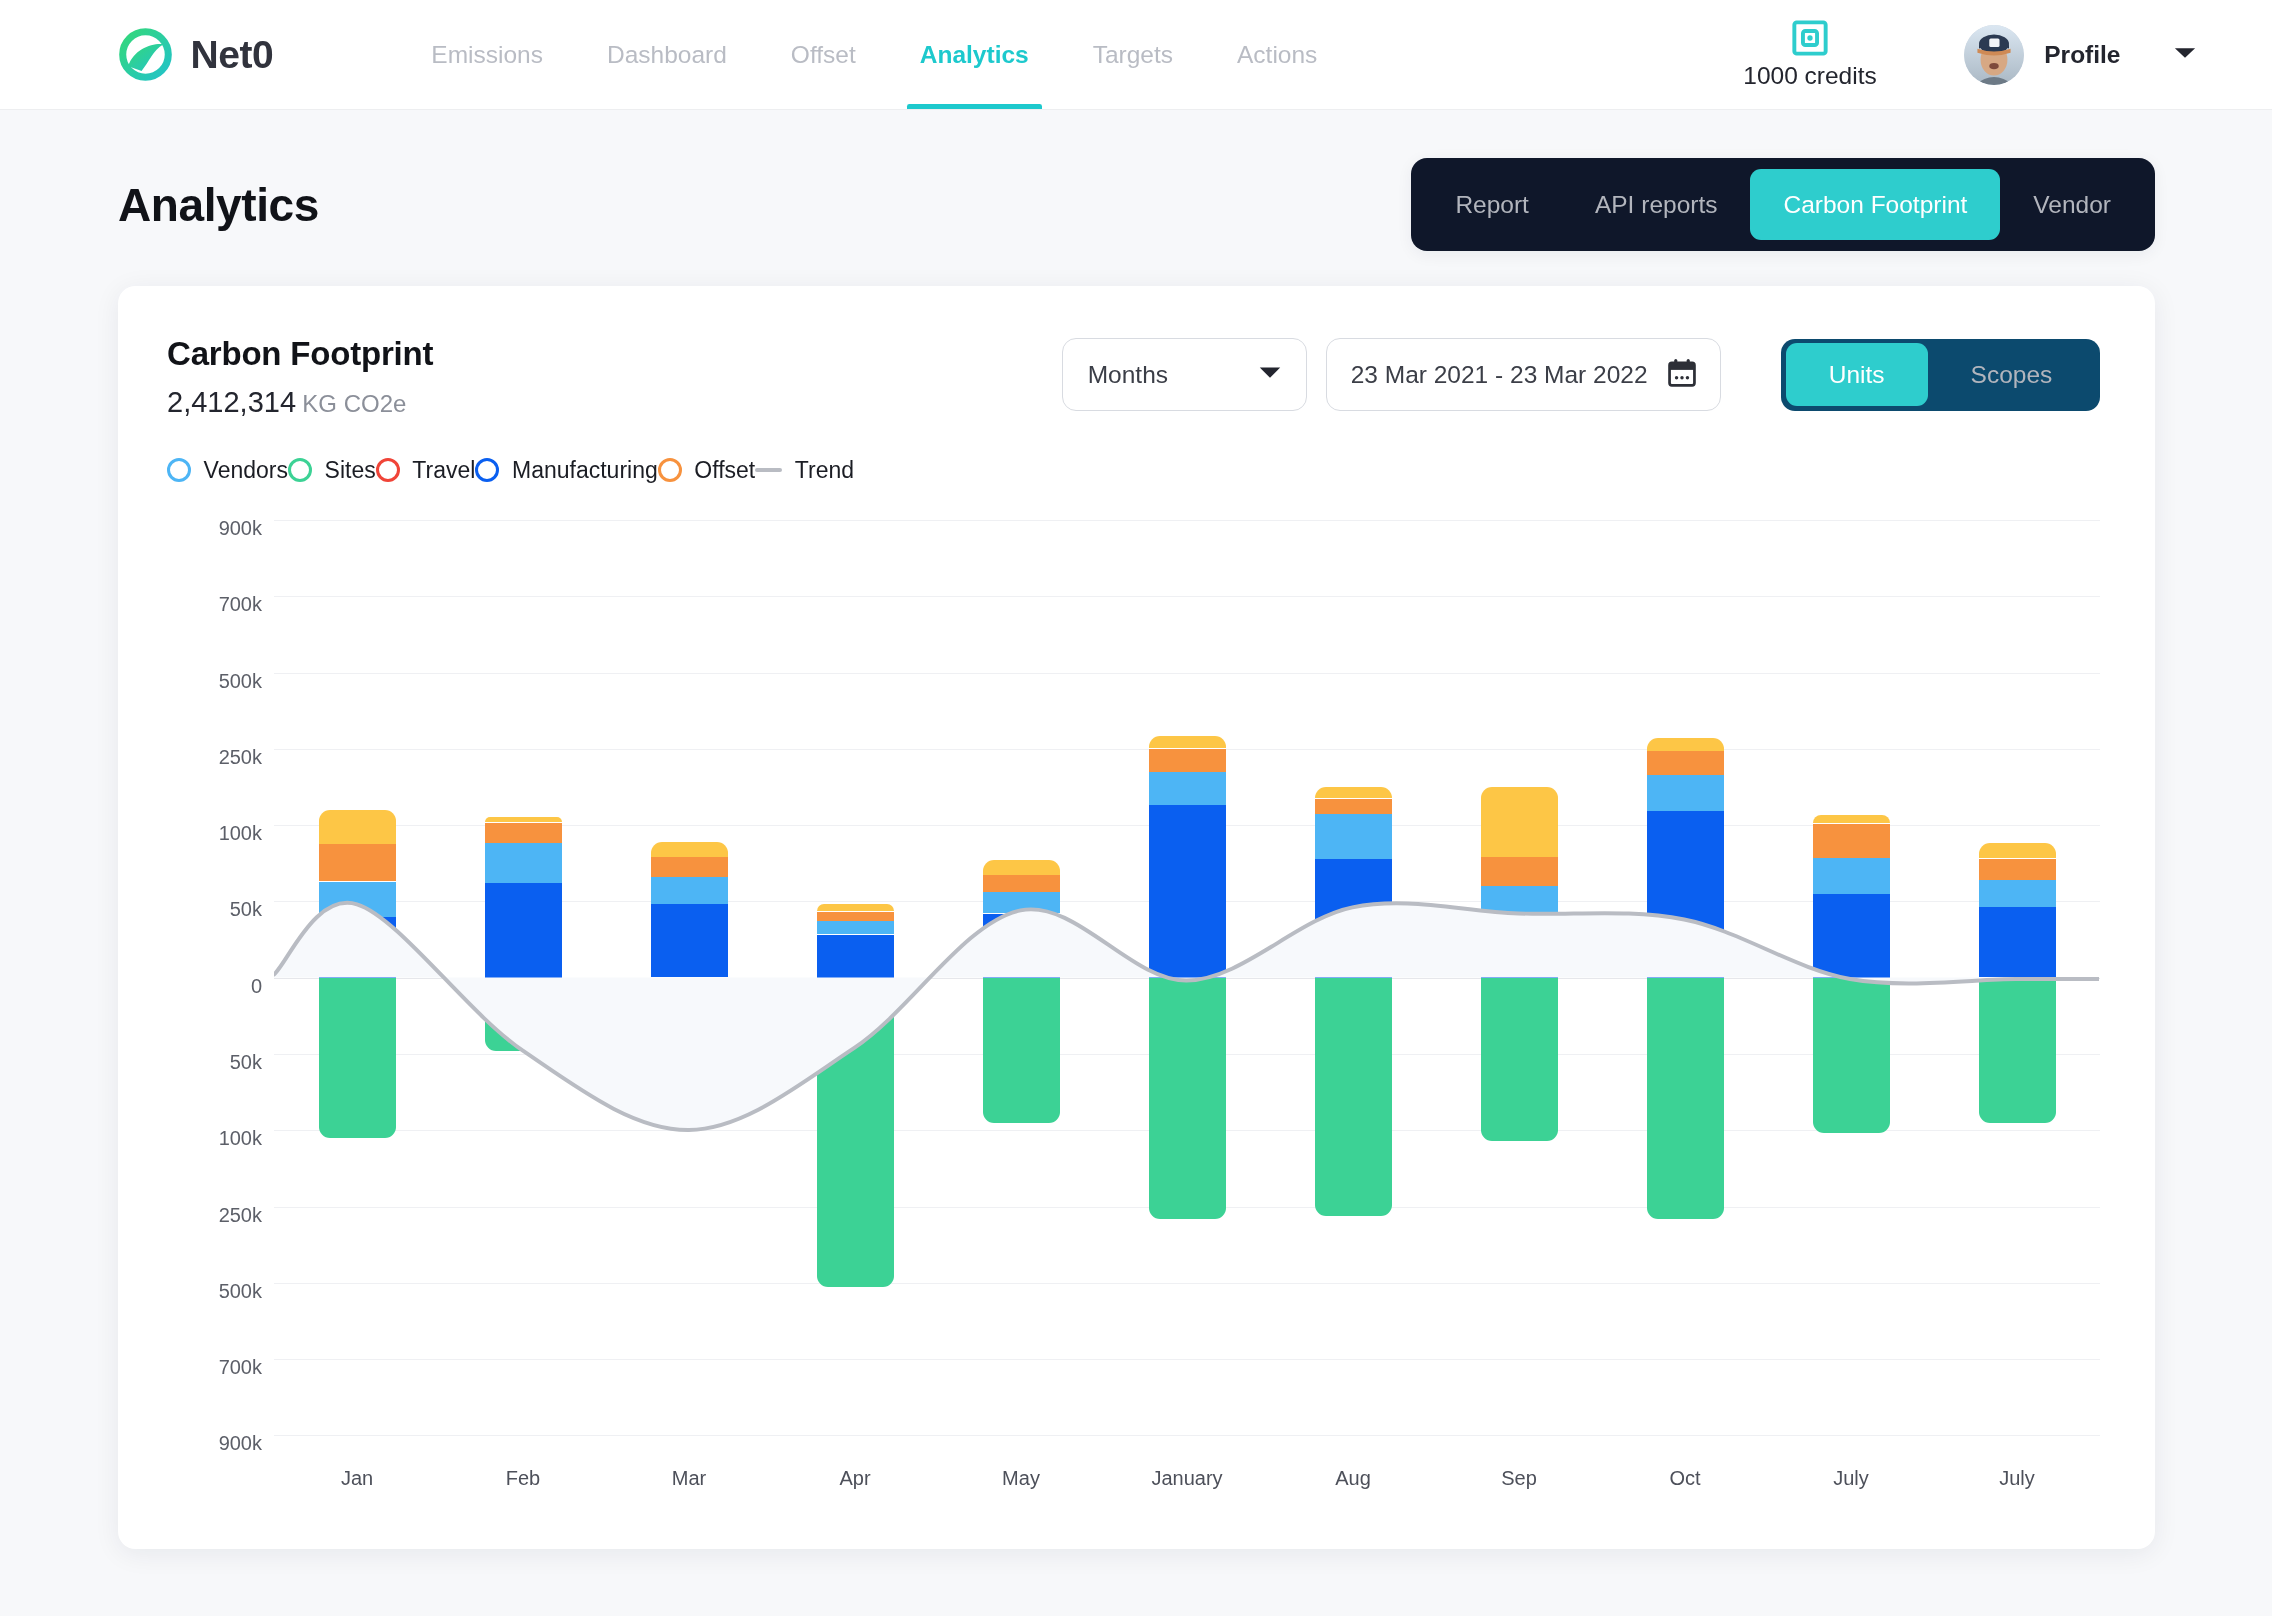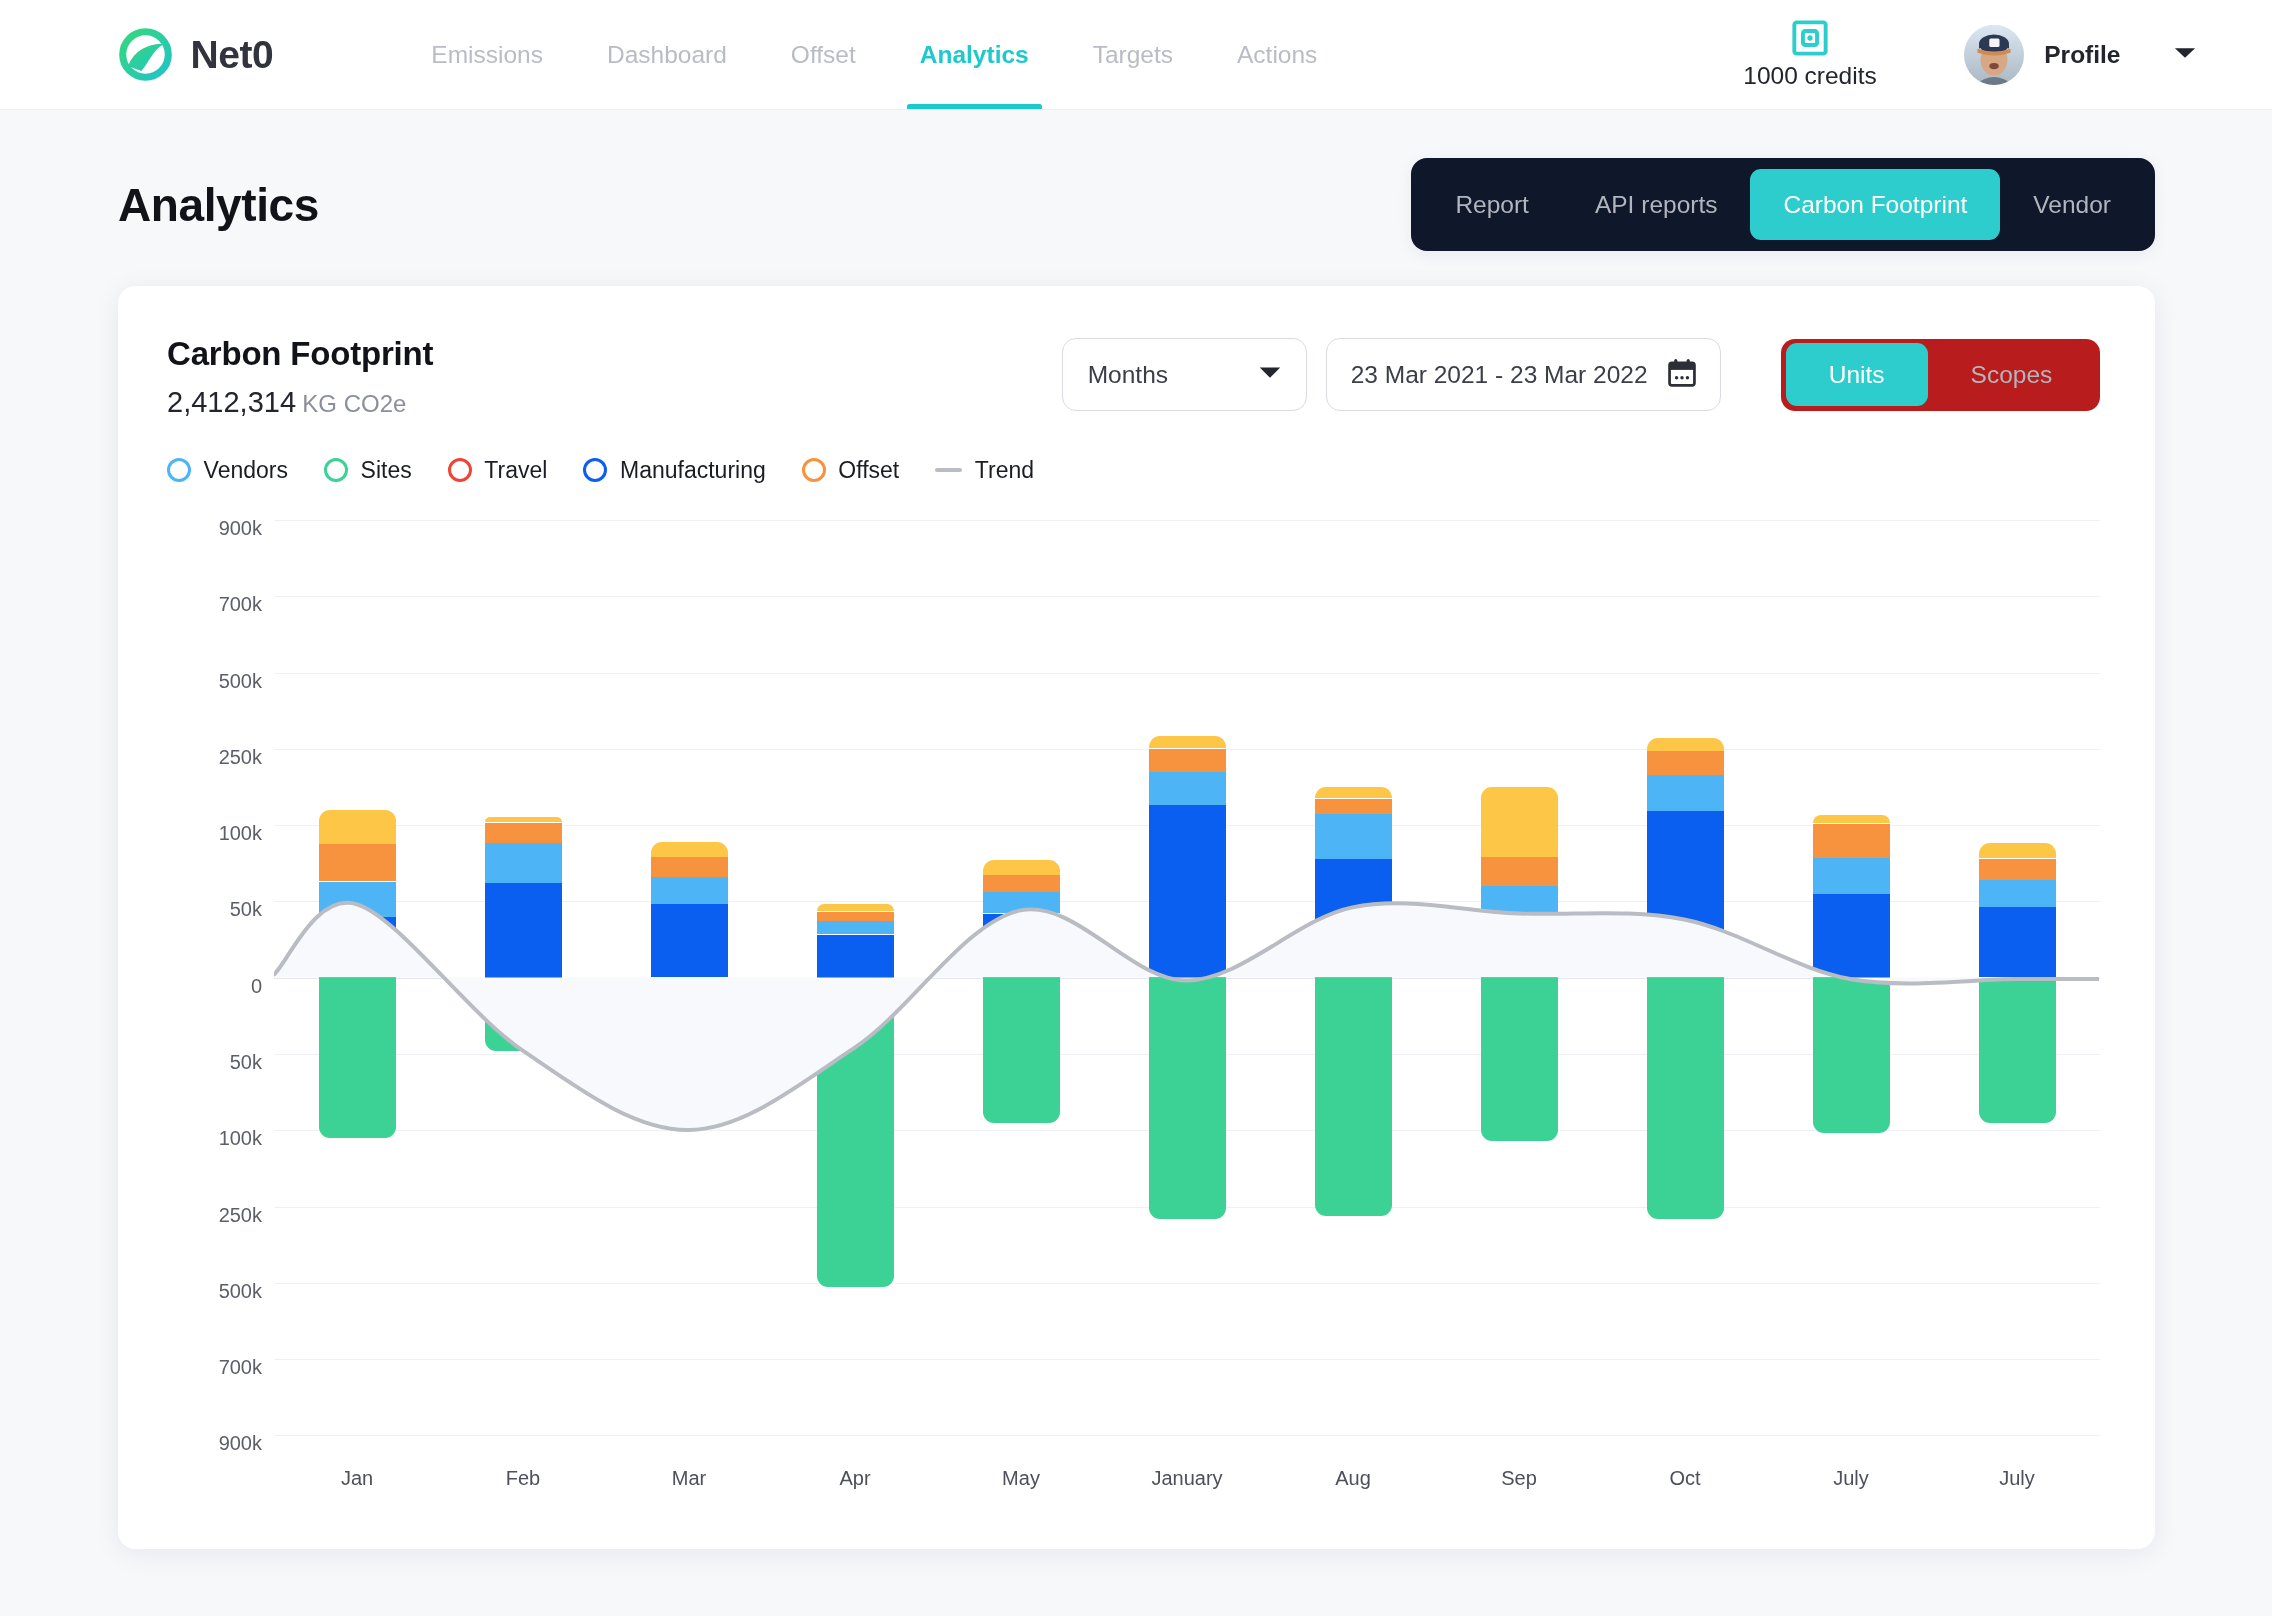--- a/index.html
+++ b/index.html
@@ -78,31 +78,31 @@
     display:flex; align-items:center; padding:0 25px; cursor:pointer; background:#fff;
   }
   .select-label{ font-size:24.5px; color:#3b3e47; }
   .select .chev{ margin-left:auto; }
   .daterange{
     height:73px; border:1.6px solid #d8dbe1; border-radius:14px; display:flex;
     align-items:center; padding:0 24px; gap:20.5px; cursor:pointer; background:#fff;
   }
   .daterange-label{ font-size:24.5px; color:#3b3e47; white-space:nowrap;}
   .unitswitch{
-    background:#b91c1c; border-radius:14px; display:flex; align-items:center;
+    background:#0c4a6e; border-radius:14px; display:flex; align-items:center;
     padding:4.7px; margin-left:41px;justify-content:space-between;
   }
   .uswitch{
     height:63px; display:flex; align-items:center; justify-content:center;
     padding:0 43px; border-radius:11px; font-size:24.5px; color:#b2b5bd; cursor:pointer;
   }
   .uswitch.active{ background:#2ecdcd; color:#fff; }
 
   
-  .legend{ display:flex; align-items:center; gap:36px; margin-top:38px; }
+  .legend{ display:flex; align-items:center; margin-top:38px; }
   .legend-item{ display:flex; align-items:center; gap:12.6px; cursor:pointer; }
   .ring{ width:24px; height:24px; border-radius:50%; border:3.2px solid #999; box-sizing:border-box;}
   .legend-label{ font-size:23px; color:#1b1d24; }
   .dash{ width:27px; height:4px; background:#b9bcc3; border-radius:2.4px; }
 
   
   .chartwrap{ position:relative; margin-top:36px; height:971px; }
   .ylabels{ position:absolute; left:0; top:0; width:95px; height:915px; }
   .ylab{
     position:absolute; right:0; font-size:20px; color:#5c5f68;

